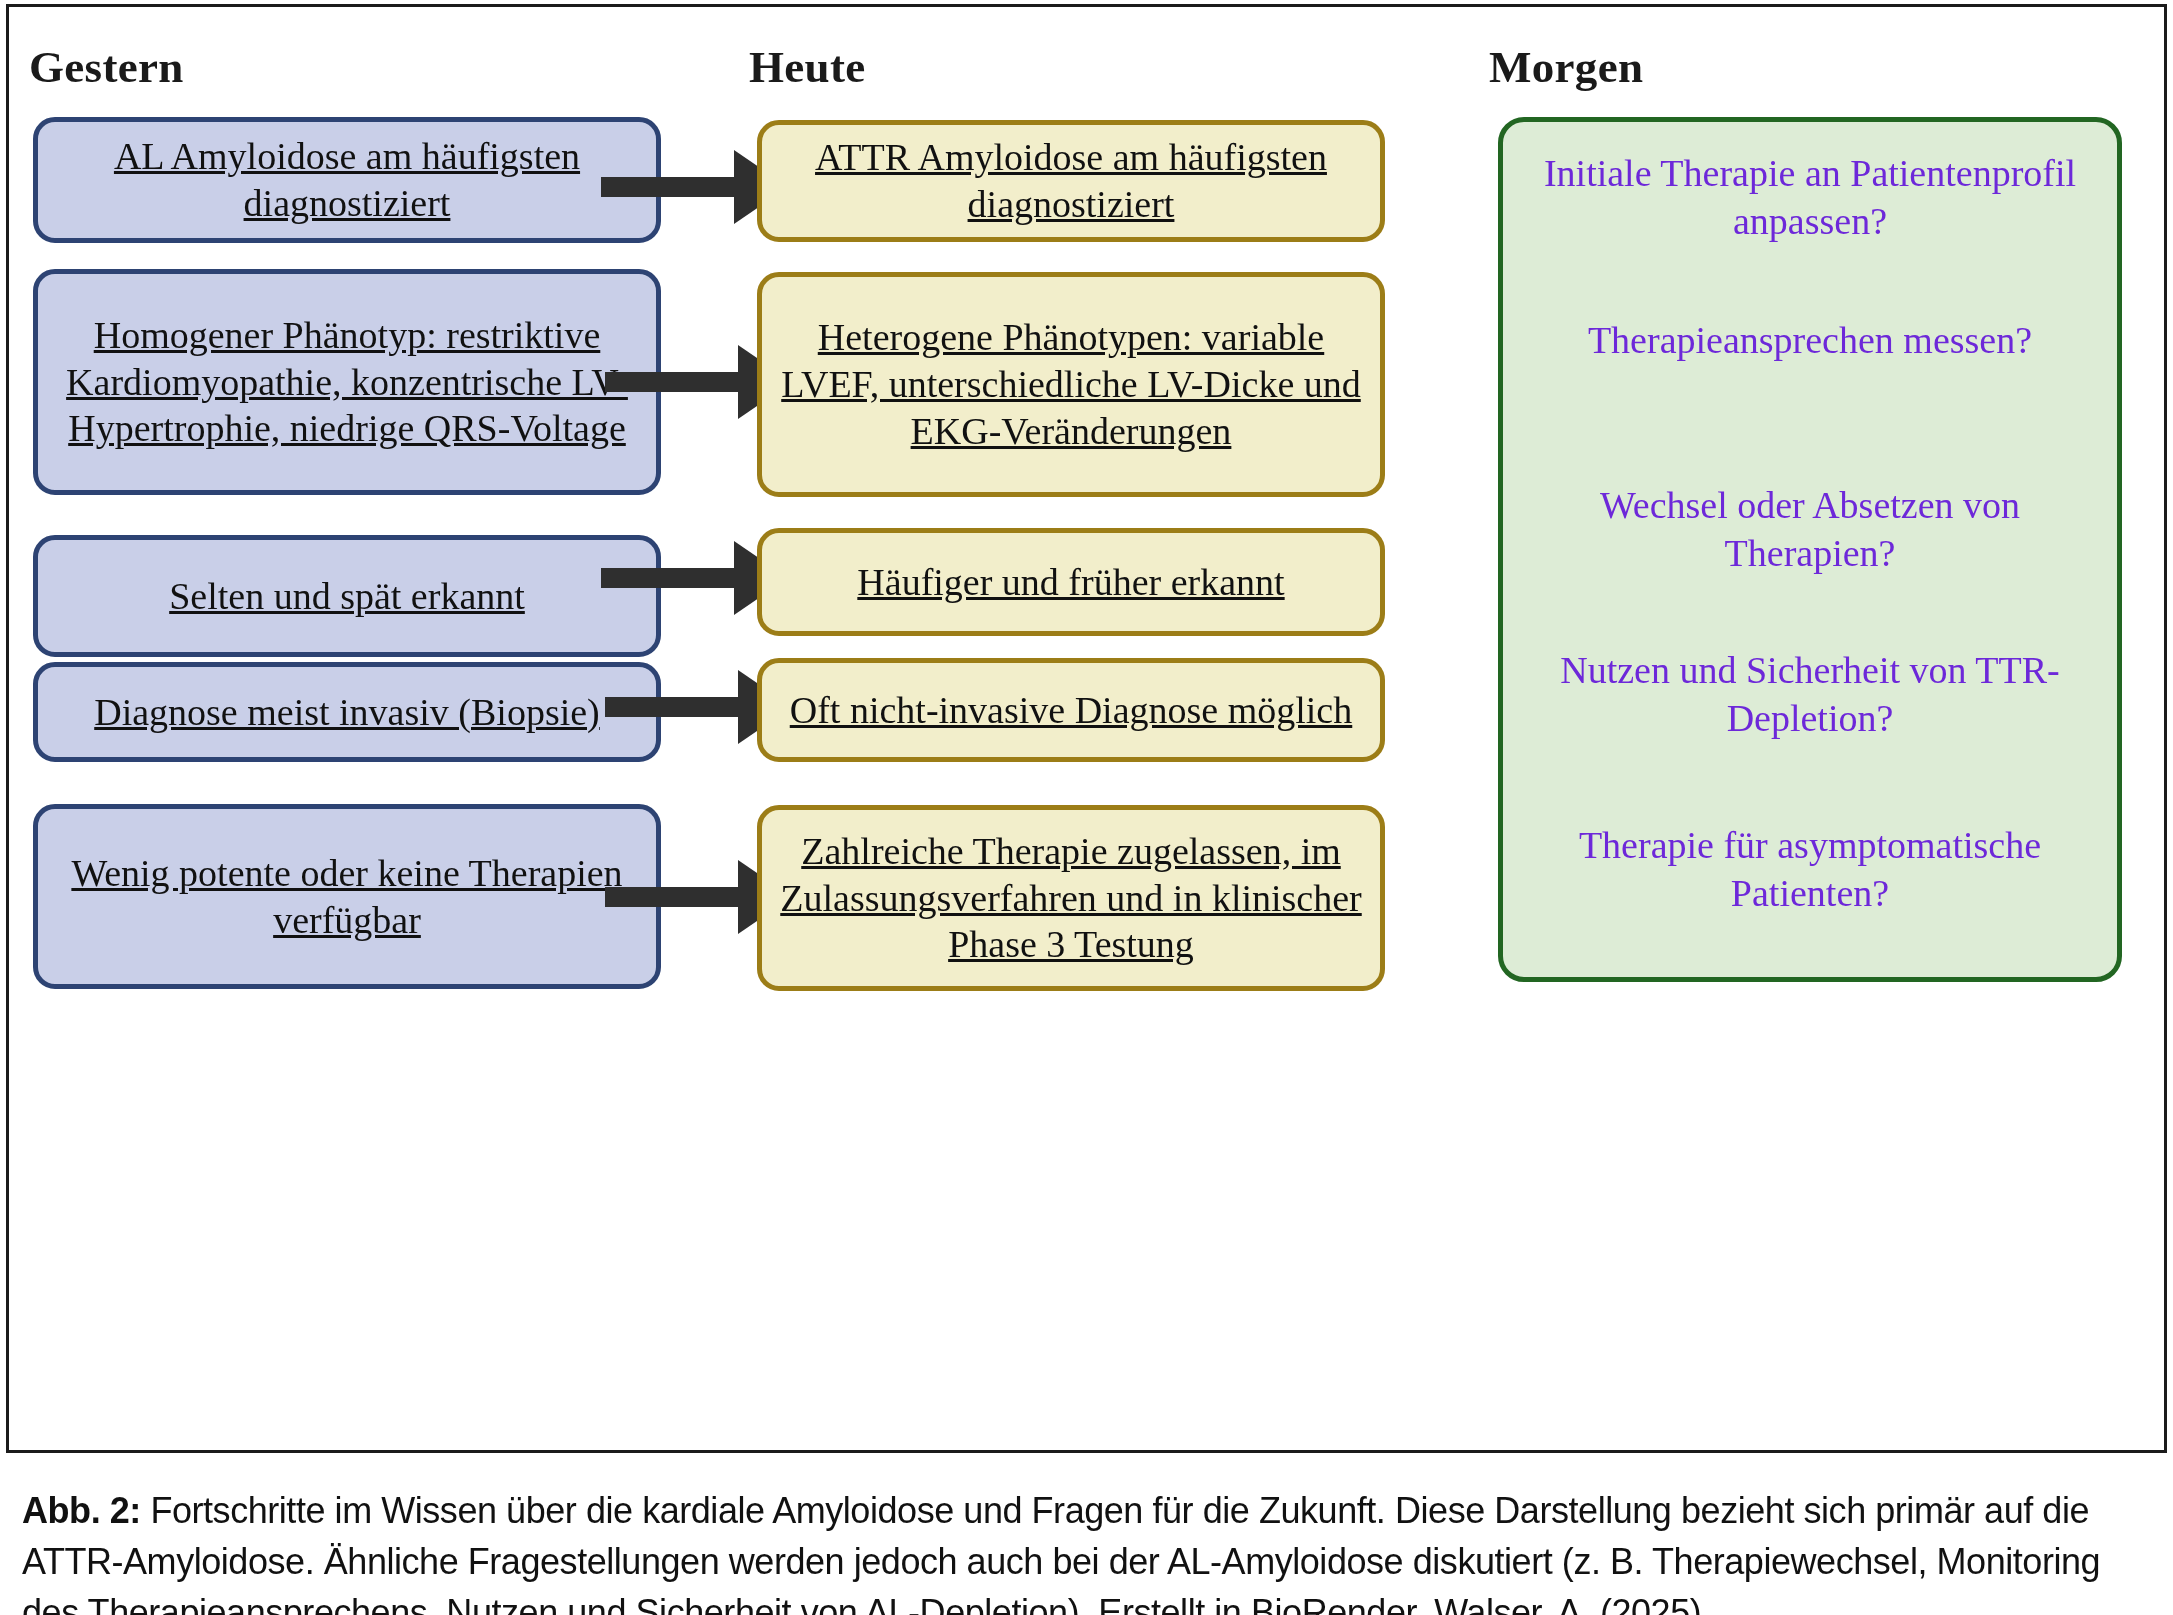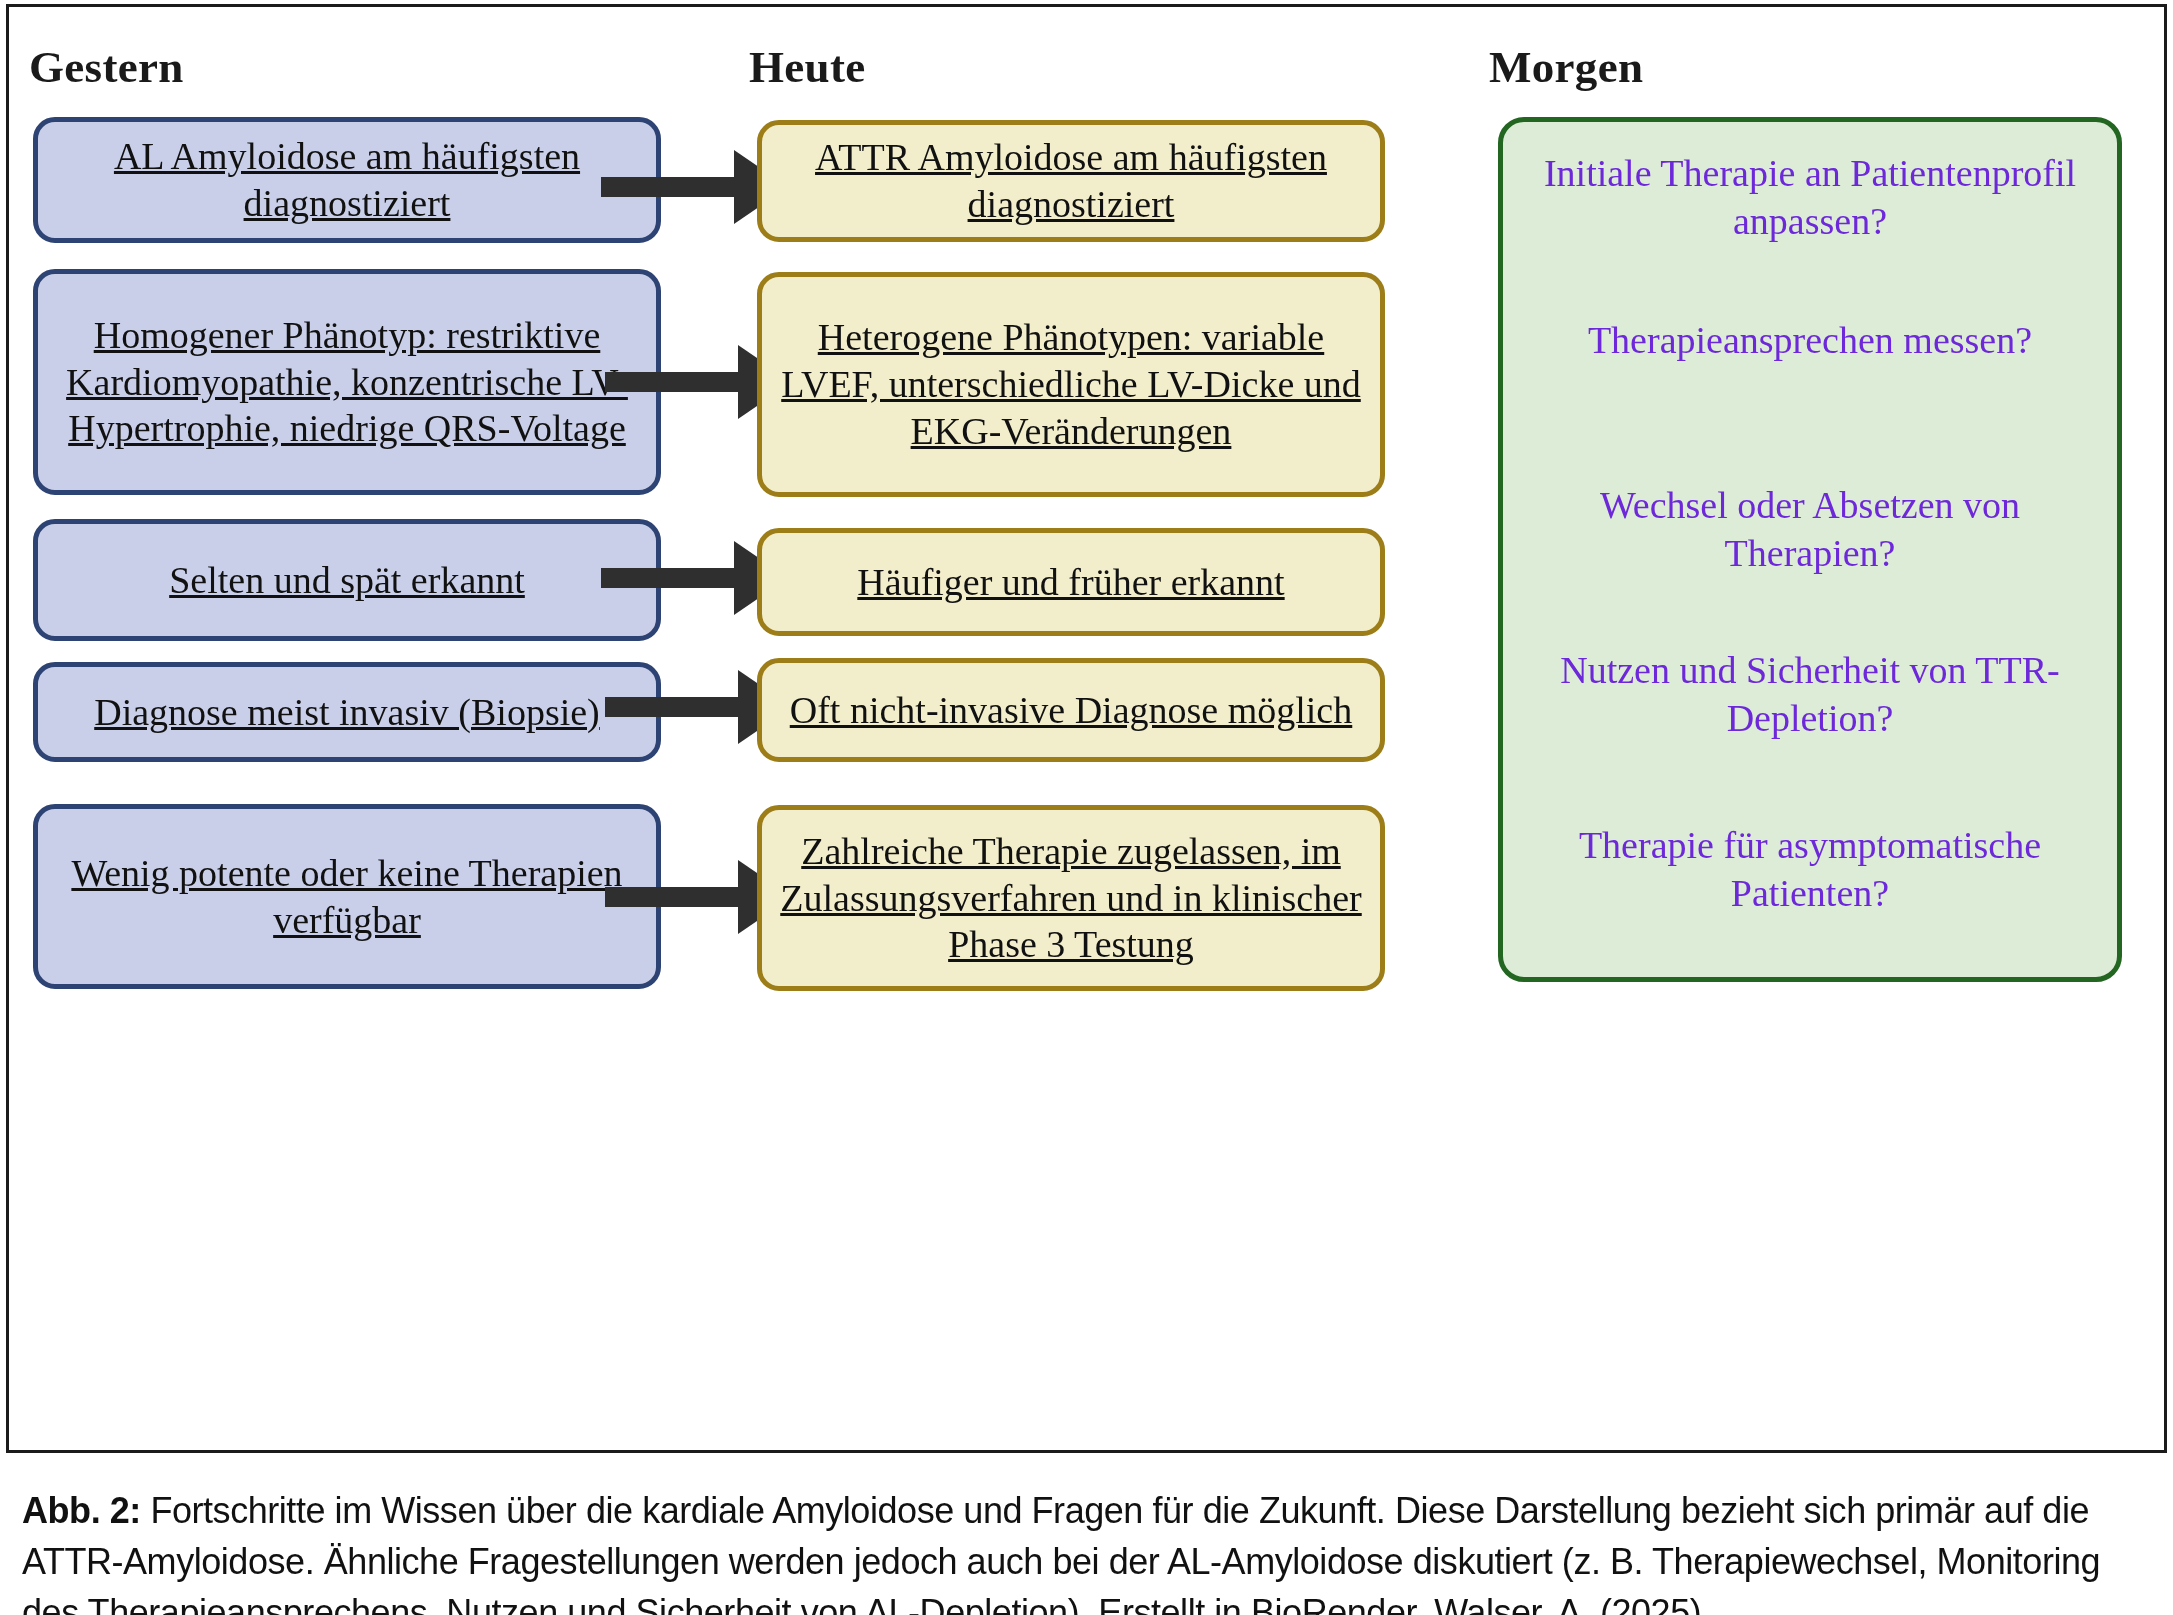--- a/index.html
+++ b/index.html
@@ -70,21 +70,21 @@
     border-radius: 26px;
     align-items: stretch;
     justify-content: flex-start;
     flex-direction: column;
     padding: 0;
   }
 
   
   #past-0    { left: 24px; top: 110px;  width: 628px; height: 126px; }
   #past-1    { left: 24px; top: 262px;  width: 628px; height: 226px; }
-  #past-2    { left: 24px; top: 512px;  width: 628px; height: 122px; }
+  #past-2    { left: 24px; top: 528px;  width: 628px; height: 122px; }
   #past-3    { left: 24px; top: 655px;  width: 628px; height: 100px; }
   #past-4    { left: 24px; top: 797px;  width: 628px; height: 185px; }
 
   
   #present-0 { left: 748px; top: 113px;  width: 628px; height: 122px; }
   #present-1 { left: 748px; top: 265px;  width: 628px; height: 225px; }
   #present-2 { left: 748px; top: 521px;  width: 628px; height: 108px; }
   #present-3 { left: 748px; top: 651px;  width: 628px; height: 104px; }
   #present-4 { left: 748px; top: 798px;  width: 628px; height: 186px; }
 

